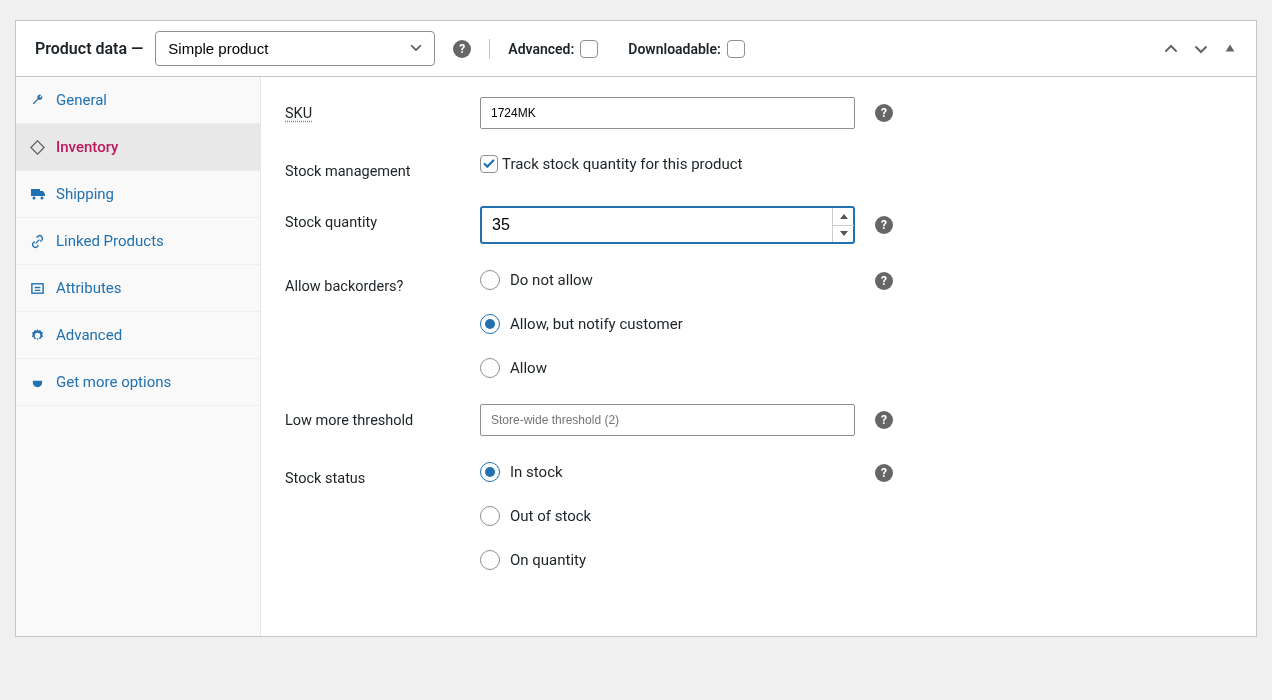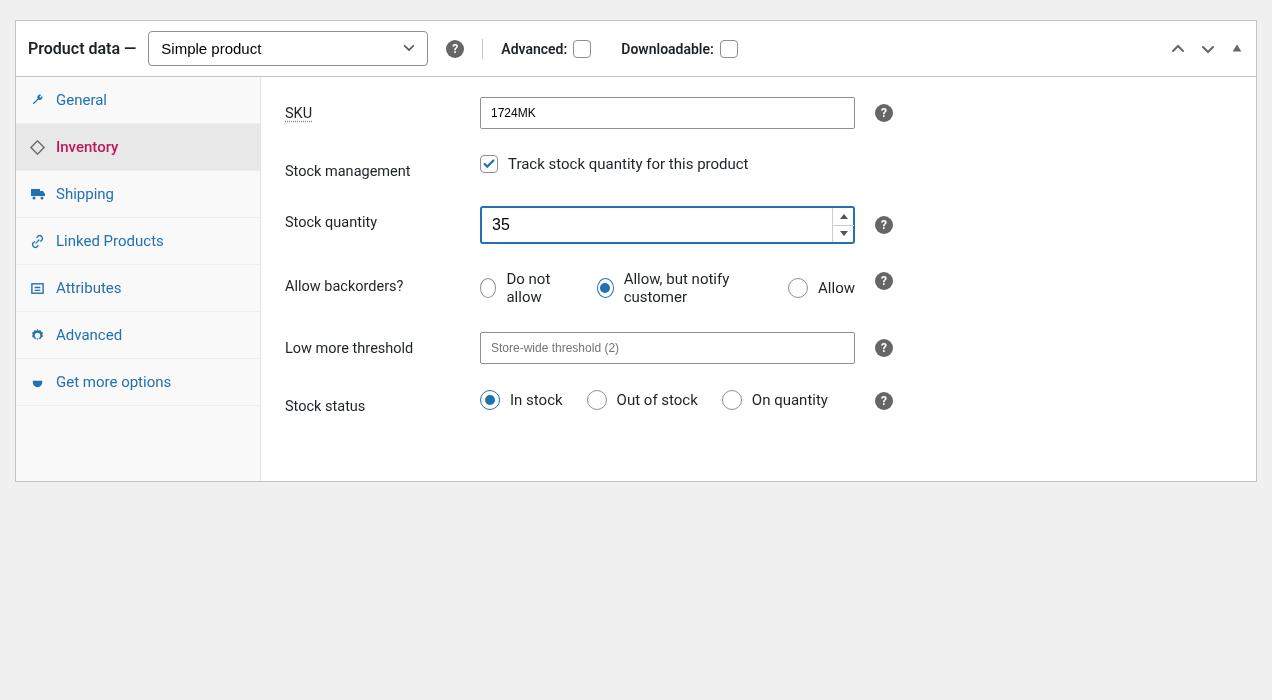--- a/index.html
+++ b/index.html
@@ -1,18 +1,18 @@
 <!DOCTYPE html>
 <html><head>
 <meta charset="utf-8">
 <style>
   * { box-sizing: border-box; margin: 0; padding: 0; }
   body { background: #f0f0f1; font-family: -apple-system, BlinkMacSystemFont, "Segoe UI", Roboto, sans-serif; font-size: 14px; color: #1d2327; }
   .panel { margin: 20px 15px; background: #fff; border: 1px solid #c3c4c7; }
-  .panel-header { display: flex; align-items: center; padding: 10px 12px; border-bottom: 1px solid #c3c4c7; }
+  .panel-header { display: flex; align-items: center; padding: 10px 19px; border-bottom: 1px solid #c3c4c7; }
   .panel-title { font-size: 16px; font-weight: 600; margin-right: 12px; }
   .select-wrap { position: relative; display: inline-block; }
   .select { appearance: none; -webkit-appearance: none; font-size: 15px; padding: 8px 40px 8px 12px; border: 1px solid #8c8f94; border-radius: 4px; background: #fff; min-width: 280px; cursor: pointer; }
   .select-wrap .chev { position: absolute; right: 12px; top: 50%; transform: translateY(-50%); pointer-events: none; }
   .help-icon { display: inline-flex; align-items: center; justify-content: center; width: 18px; height: 18px; background: #666; color:#fff; border-radius:50%; font-size:12px; font-weight:700; cursor: help; margin-left: 14px; }
   .hdr-help { margin-left: 18px; }
   .divider-v { width: 1px; height: 20px; background: #c3c4c7; margin: 0 18px; }
   .chk-wrap { display: flex; align-items: center; gap: 6px; font-size: 14px; font-weight: 600; }
   .chk { width: 18px; height: 18px; border: 1px solid #8c8f94; border-radius: 4px; display:inline-flex; align-items:center; justify-content:center; background:#fff; cursor:pointer; }
   .chk.checked svg { display:block; }
@@ -32,22 +32,22 @@
   .row { display:flex; align-items:flex-start; margin-bottom: 26px; }
   .row-label { width: 195px; padding-top: 8px; font-size: 14.5px; color:#1d2327; flex-shrink:0; }
   .row-label.dotted { text-decoration: underline dotted #888; text-underline-offset: 3px; cursor:help; }
   .row-field { display:flex; align-items:center; gap: 14px; }
   .text-input { width: 375px; font-size: 12px; padding: 8px 10px; border: 1px solid #8c8f94; border-radius: 2px; }
   .num-input-wrap { position:relative; width: 375px; }
   .num-input { width: 100%; font-size: 16px; padding: 8px 30px 8px 10px; border: 2px solid #2271b1; border-radius: 3px; outline:none; }
   .spinner { position:absolute; right: 1px; top: 2px; bottom: 2px; width: 22px; display:flex; flex-direction:column; border-left:1px solid #ccc; }
   .spinner div { flex:1; display:flex; align-items:center; justify-content:center; cursor:pointer; color:#555; }
   .spinner div:first-child { border-bottom:1px solid #ccc; }
-  .chk-line { display:flex; align-items:center; gap:10px; font-size:15px; }
-  .radio-group { display:flex; flex-direction:row; gap: 24px; }
+  .chk-line { display:flex; align-items:center; gap:4px; font-size:15px; }
+  .radio-group { display:flex; flex-direction:column; gap: 24px; }
   .radio-line { display:flex; align-items:center; gap:10px; font-size:15px; cursor:pointer; }
   .radio { width:20px; height:20px; border:1px solid #8c8f94; border-radius:50%; display:inline-flex; align-items:center; justify-content:center; background:#fff; }
   .radio.selected { border-color:#2271b1; }
   .radio.selected::after { content:""; width:10px; height:10px; background:#2271b1; border-radius:50%; }
   .field-help { margin-left: 6px; }
 </style>
 </head>
 <body>
 
 <div class="panel">

